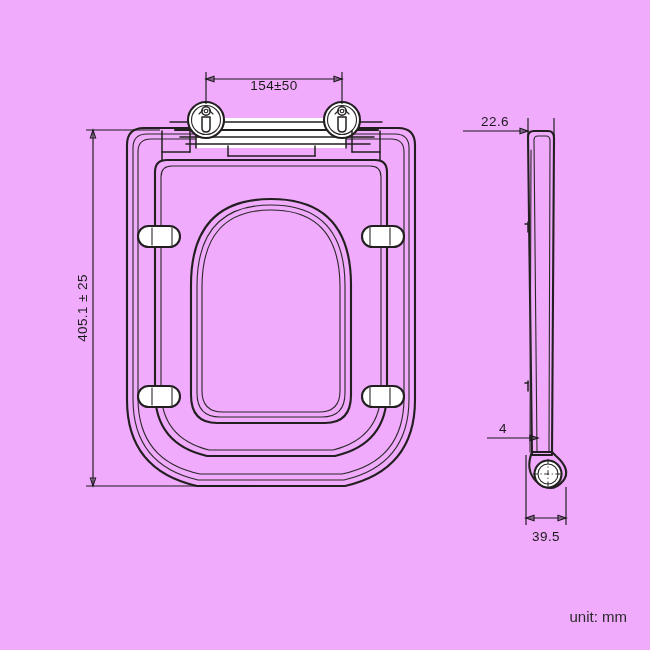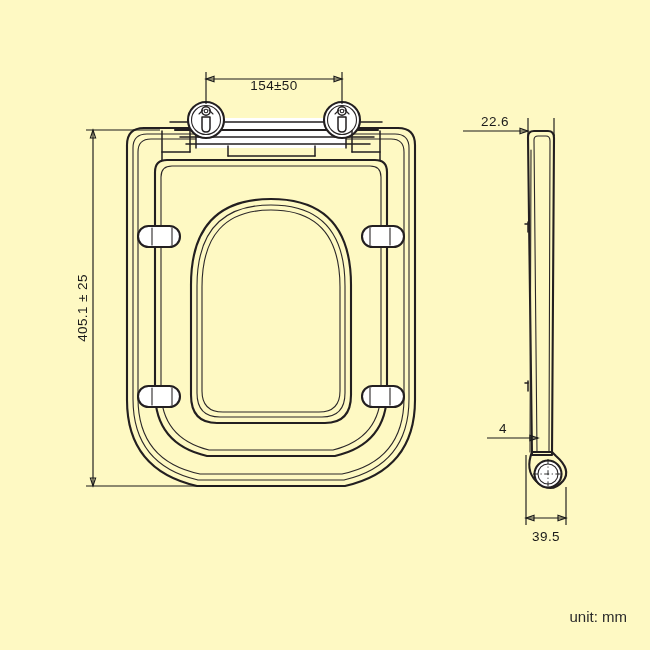--- a/index.html
+++ b/index.html
@@ -11,21 +11,21 @@
     width: 650px;
     height: 650px;
     overflow: hidden;
     font-family: "Liberation Sans", sans-serif;
     color: #1a1a1a;
   }
   #drawing-root {
     position: relative;
     width: 650px;
     height: 650px;
-    background: #fef9c3;
+    background: #f0abfc;
   }
   svg#tech-drawing {
     display: block;
     width: 650px;
     height: 650px;
   }
   .part-line {
     fill: none;
     stroke: #231f20;
     stroke-width: 2.1;

